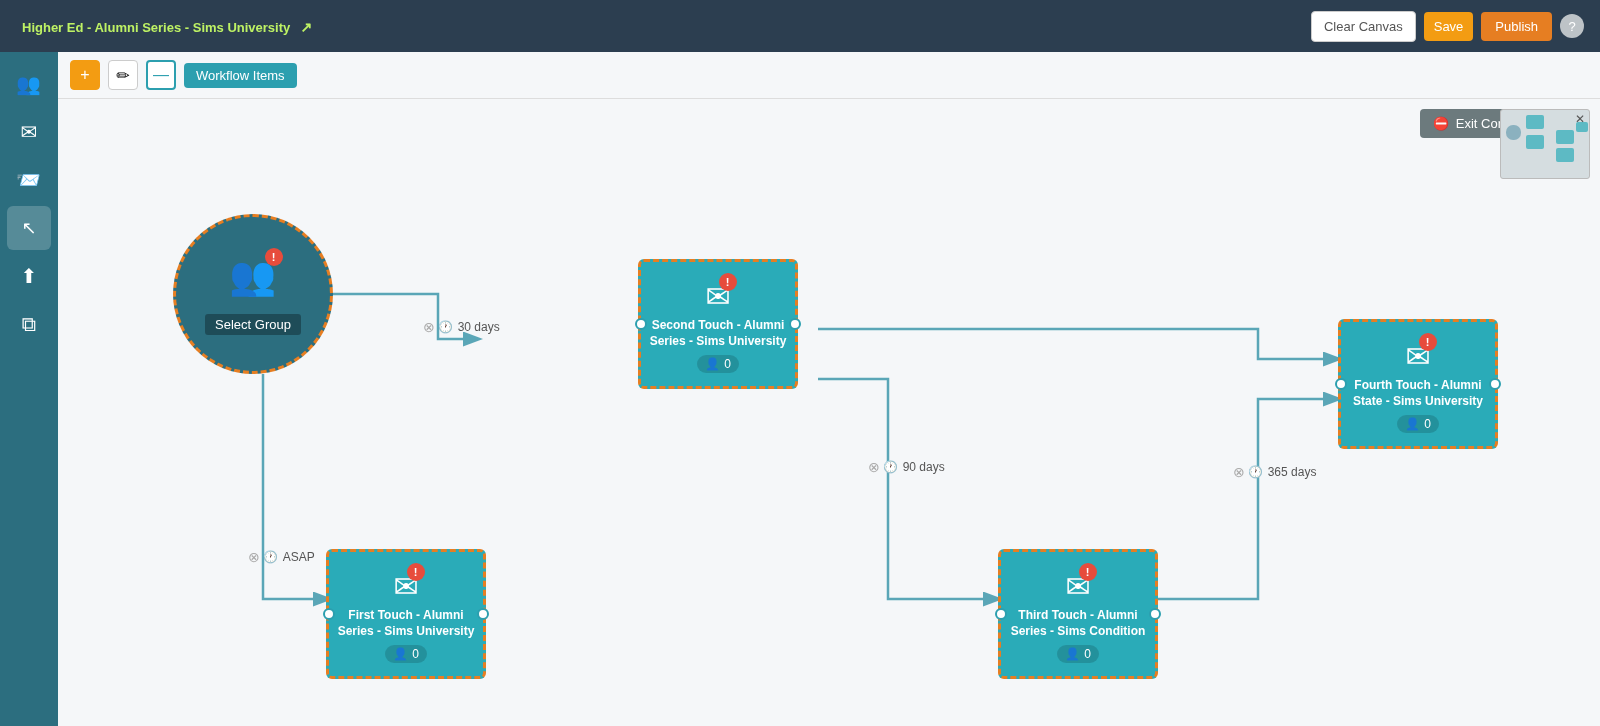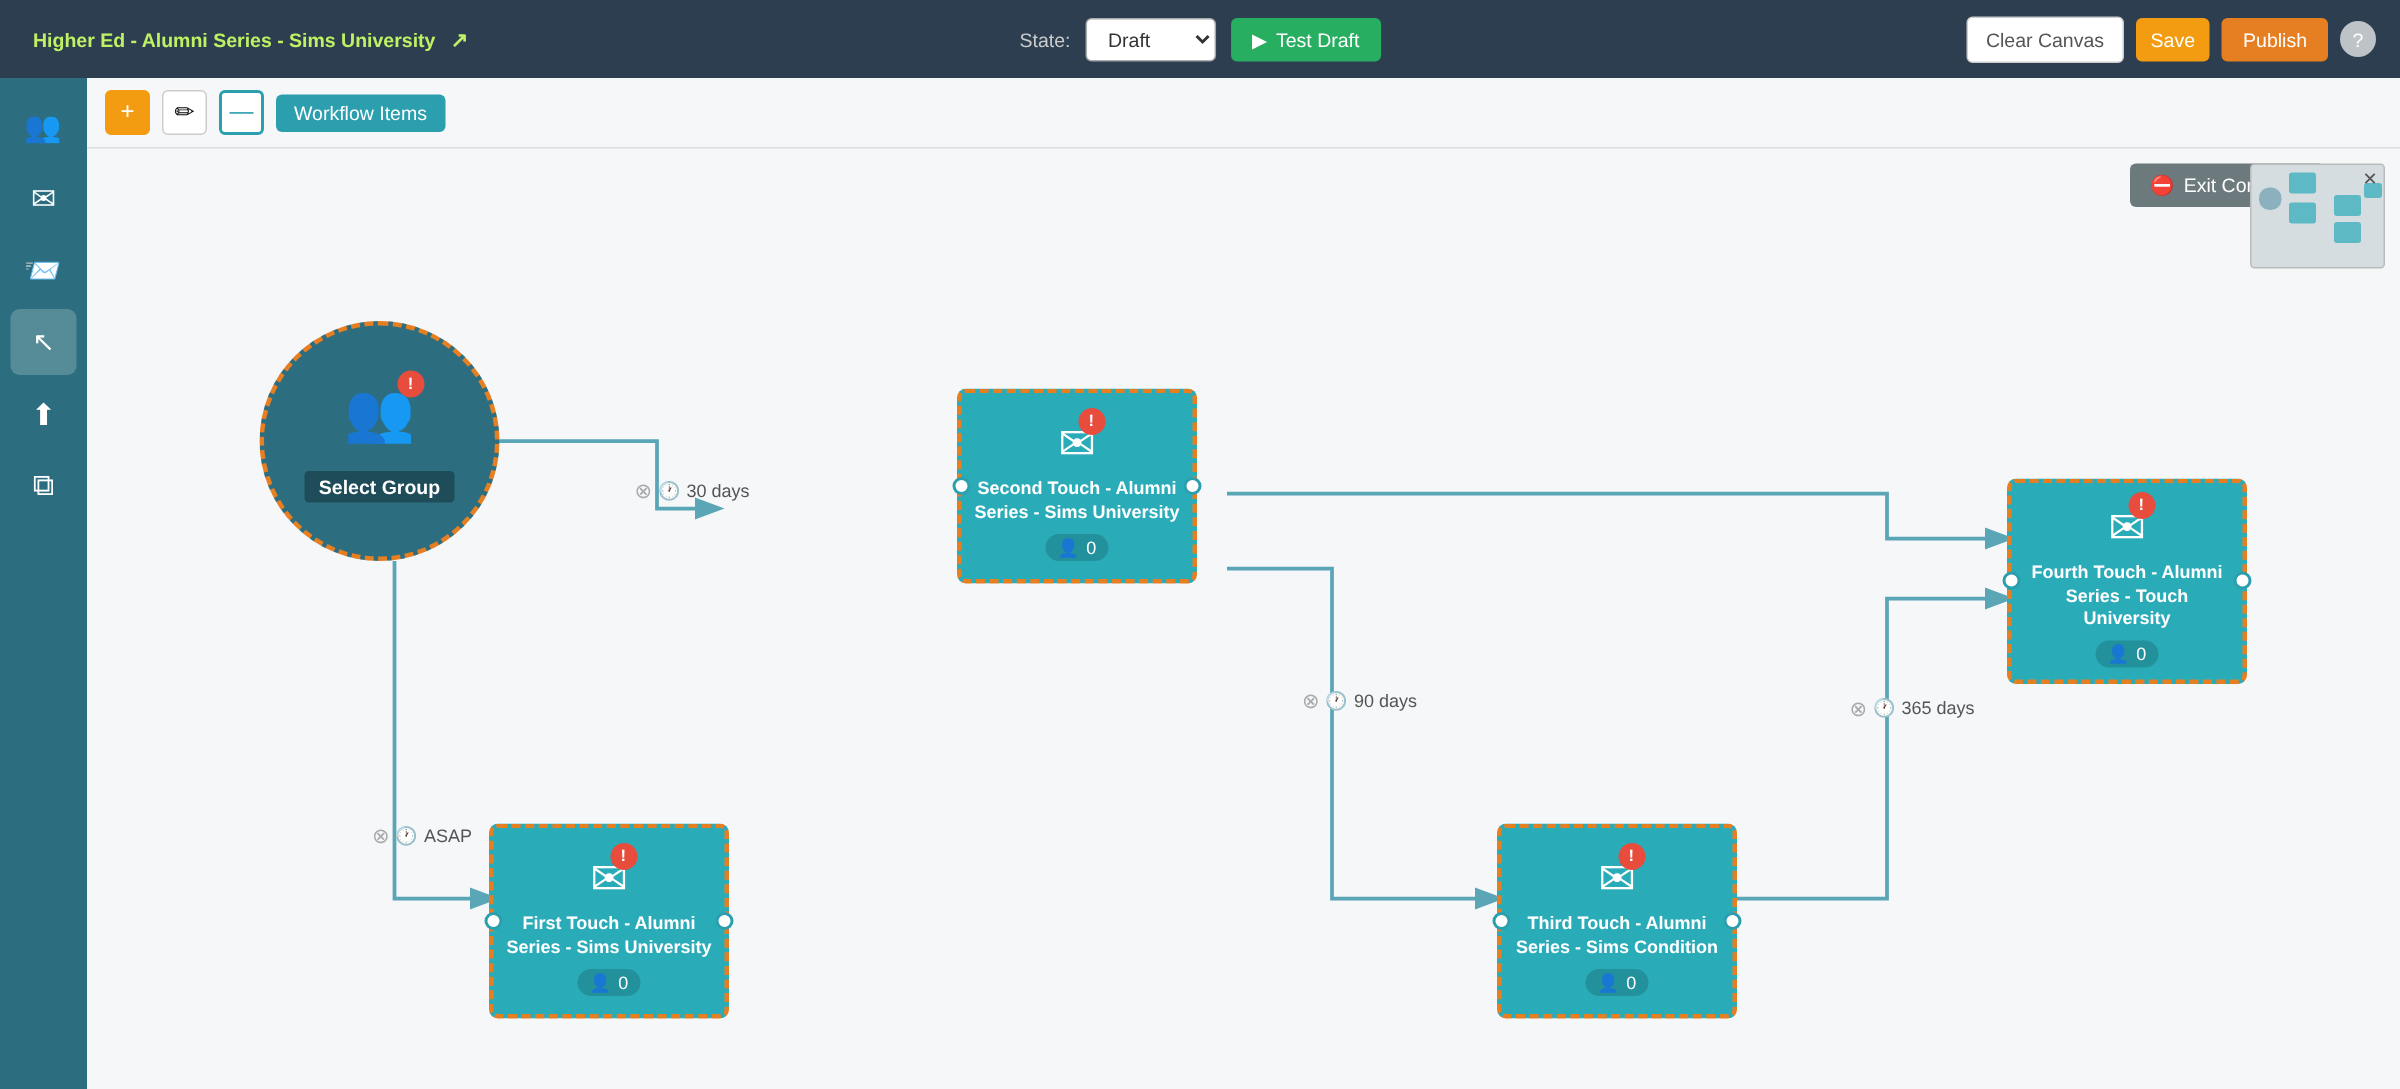--- a/index.html
+++ b/index.html
@@ -194,21 +194,21 @@
       align-items: center;
       justify-content: center;
       color: white;
       position: absolute;
     }
     .circle-node .node-label {
       background: rgba(0,0,0,0.3);
       padding: 3px 10px;
       border-radius: 3px;
       font-size: 13px;
-      font-weight: 700;
+      font-weight: 400;
       margin-top: 12px;
     }
 
     
     .email-node {
       width: 160px;
       min-height: 130px;
       background: #2aabb8;
       border: 3px dashed #e67e22;
       border-radius: 6px;
@@ -337,32 +337,20 @@
       color: #aaa;
     }
   </style>
 </head>
 <body>
 
 <div class="header">
   <div class="header-title">
     <span>Higher Ed - Alumni Series - Sims University</span>
     <span style="cursor:pointer;font-size:14px;">↗</span>
-  </div>
-  <div class="header-center">
-    <span class="state-label">State:</span>
-    <select class="state-select">
-      <option>Draft</option>
-      <option>Active</option>
-      <option>Paused</option>
-    </select>
-    <button class="btn-test-draft">
-      <span>▶</span>
-      <span>Test Draft</span>
-    </button>
   </div>
   <div class="header-actions">
     <button class="btn-clear-canvas">Clear Canvas</button>
     <button class="btn-save">Save</button>
     <button class="btn-publish">Publish</button>
     <button class="btn-help">?</button>
   </div>
 </div>
 
 <div class="main-layout">
@@ -507,21 +495,21 @@
         </div>
         <div class="conn-dot" style="left:-6px; top:50%; transform:translateY(-50%);"></div>
         <div class="conn-dot" style="right:-6px; top:50%; transform:translateY(-50%);"></div>
       </div>
 
       <div class="email-node wf-node" style="left:1280px; top:220px;">
         <div class="mail-icon" style="position:relative;">
           ✉
           <span class="alert-badge">!</span>
         </div>
-        <div class="node-title">Fourth Touch - Alumni Series - Touch University</div>
+        <div class="node-title">Fourth Touch - Alumni State - Sims University</div>
         <div class="count-badge">
           <span>👤</span>
           <span>0</span>
         </div>
         <div class="conn-dot" style="left:-6px; top:50%; transform:translateY(-50%);"></div>
         <div class="conn-dot" style="right:-6px; top:50%; transform:translateY(-50%);"></div>
       </div>
 
     </div>
   </div>

